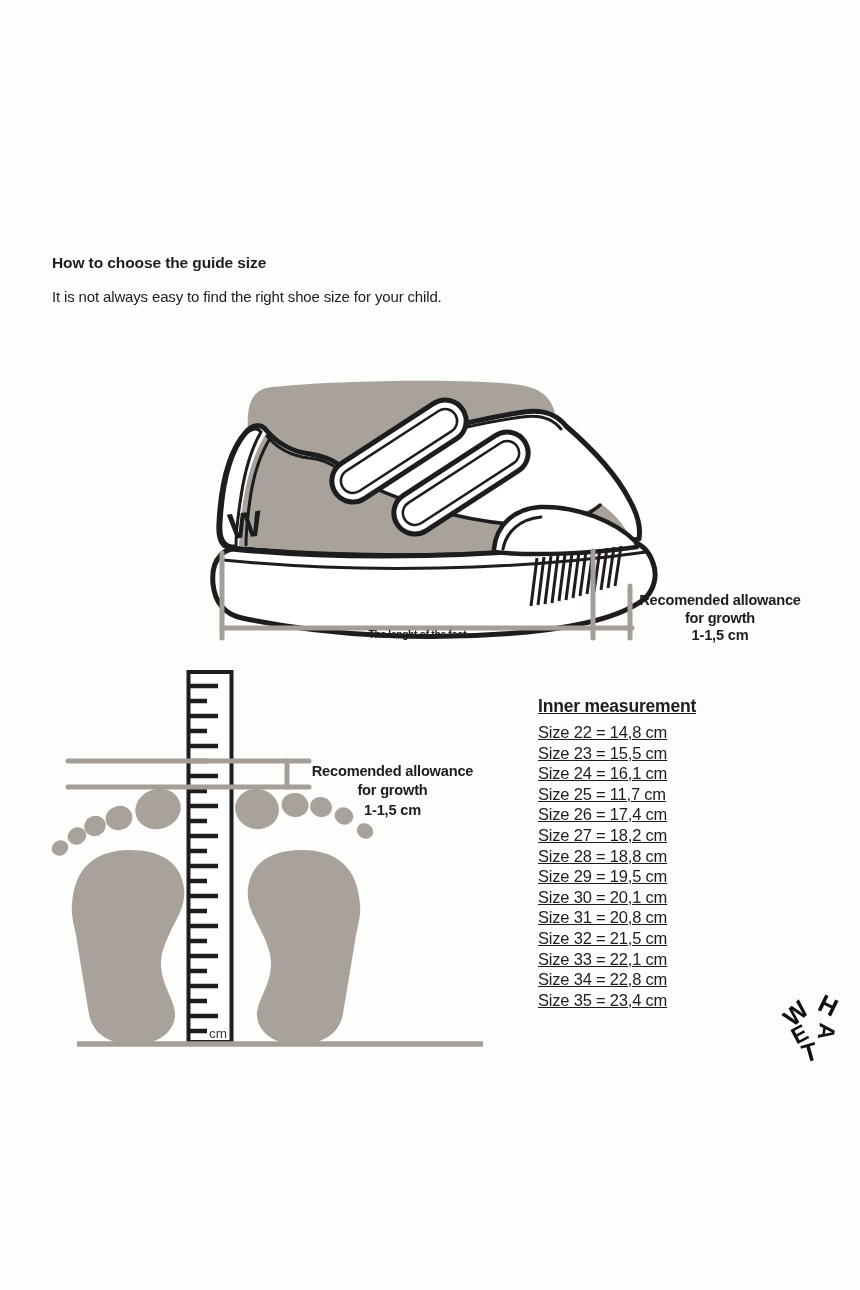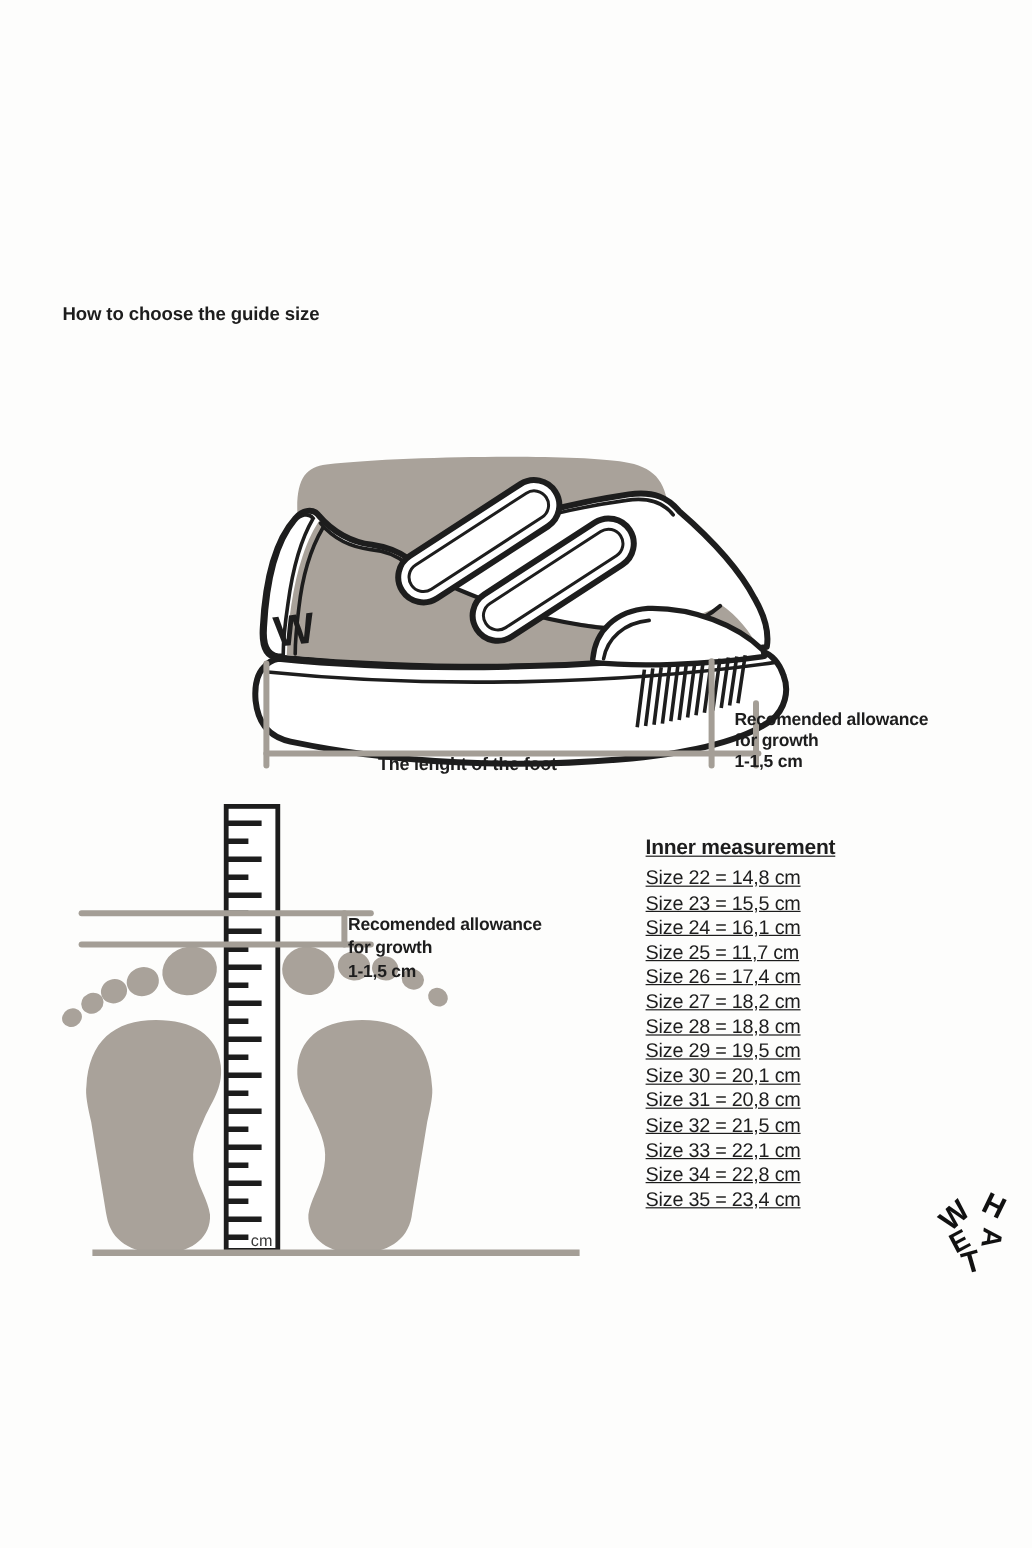--- a/index.html
+++ b/index.html
@@ -5,24 +5,24 @@
   html,body{margin:0;padding:0;background:#e9e9e9;}
   .canvas{
     position:relative;width:860px;height:1290px;margin:0 auto;
     background:#fdfdfc;overflow:hidden;
     font-family:"Liberation Sans","DejaVu Sans",sans-serif;
     color:#1d1d1d;
   }
   .abs{position:absolute;}
   .heading{left:52px;top:254px;font-size:15.5px;font-weight:700;letter-spacing:-0.1px;}
   .para{left:52px;top:287px;font-size:15px;line-height:19.3px;letter-spacing:-0.15px;}
-  .note{font-size:14.6px;font-weight:700;line-height:17.8px;letter-spacing:-0.2px;}
+  .note{font-size:14.6px;font-weight:700;text-align:center;line-height:17.8px;letter-spacing:-0.2px;}
   .note-shoe{left:612px;top:592px;width:216px;line-height:17.6px;}
   .note-ruler{left:290px;top:762px;width:205px;line-height:19.4px;}
-  .foot-length{left:315px;top:629px;width:205px;font-size:15px;font-weight:700;letter-spacing:-0.2px;}
+  .foot-length{left:315px;top:629px;width:205px;font-size:10px;font-weight:700;text-align:center;letter-spacing:-0.2px;}
   .sizes{left:538px;top:696px;text-decoration:underline;}
   .sizes .sizes-heading{font-size:17.5px;font-weight:700;letter-spacing:-0.2px;margin-bottom:5px;}
   .sizes .size-row{font-size:16.5px;line-height:20.6px;letter-spacing:-0.2px;white-space:nowrap;}
   .diagram-svg{left:0;top:0;}
   .brand{left:776px;top:992px;width:86px;height:86px;}
   .brand span{position:absolute;font-weight:700;color:#111;line-height:1;}
   .brand .l-w{left:8px;top:9px;font-size:25px;transform:rotate(-42deg);}
   .brand .l-h{left:43px;top:1px;font-size:25px;transform:rotate(26deg);}
   .brand .l-e{left:16px;top:31px;font-size:23px;transform:rotate(-28deg);}
   .brand .l-a{left:42px;top:28px;font-size:23px;transform:rotate(98deg);}
@@ -110,20 +110,21 @@
         <line x1="68" y1="787" x2="309" y2="787"></line>
         <line x1="287" y1="761" x2="287" y2="787"></line>
       </g>
       <line x1="77" y1="1044" x2="483" y2="1044" stroke="#a49e96" stroke-width="5.5"></line>
     </g>
   </svg>
 
   <div class="abs heading">How to choose the guide size</div>
 
   <div class="abs para">
+    <div>It is not always easy to find the right shoe size for your child.</div>
   </div>
 
   <div class="abs note note-shoe">
     <div>Recomended allowance</div>
     <div>for growth</div>
     <div>1-1,5 cm</div>
   </div>
 
   <div class="abs foot-length">The lenght of the foot</div>
 

